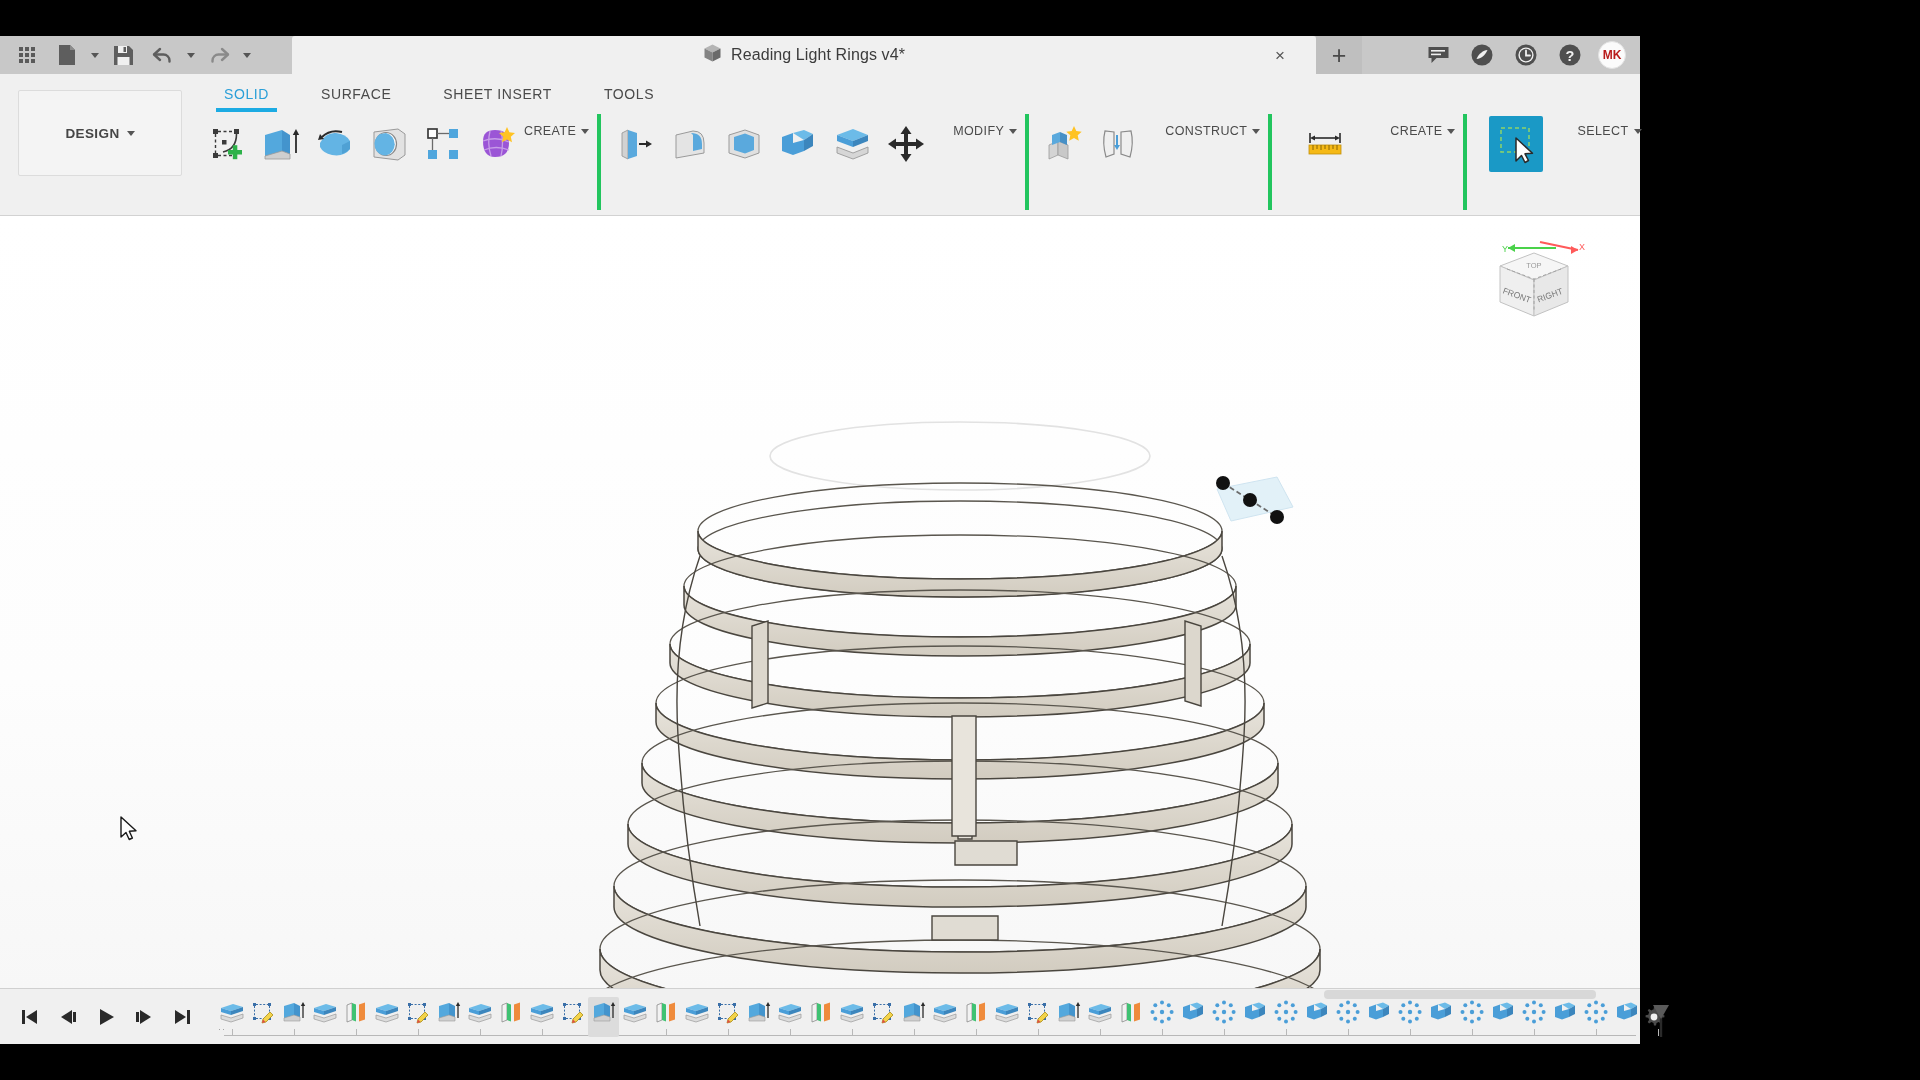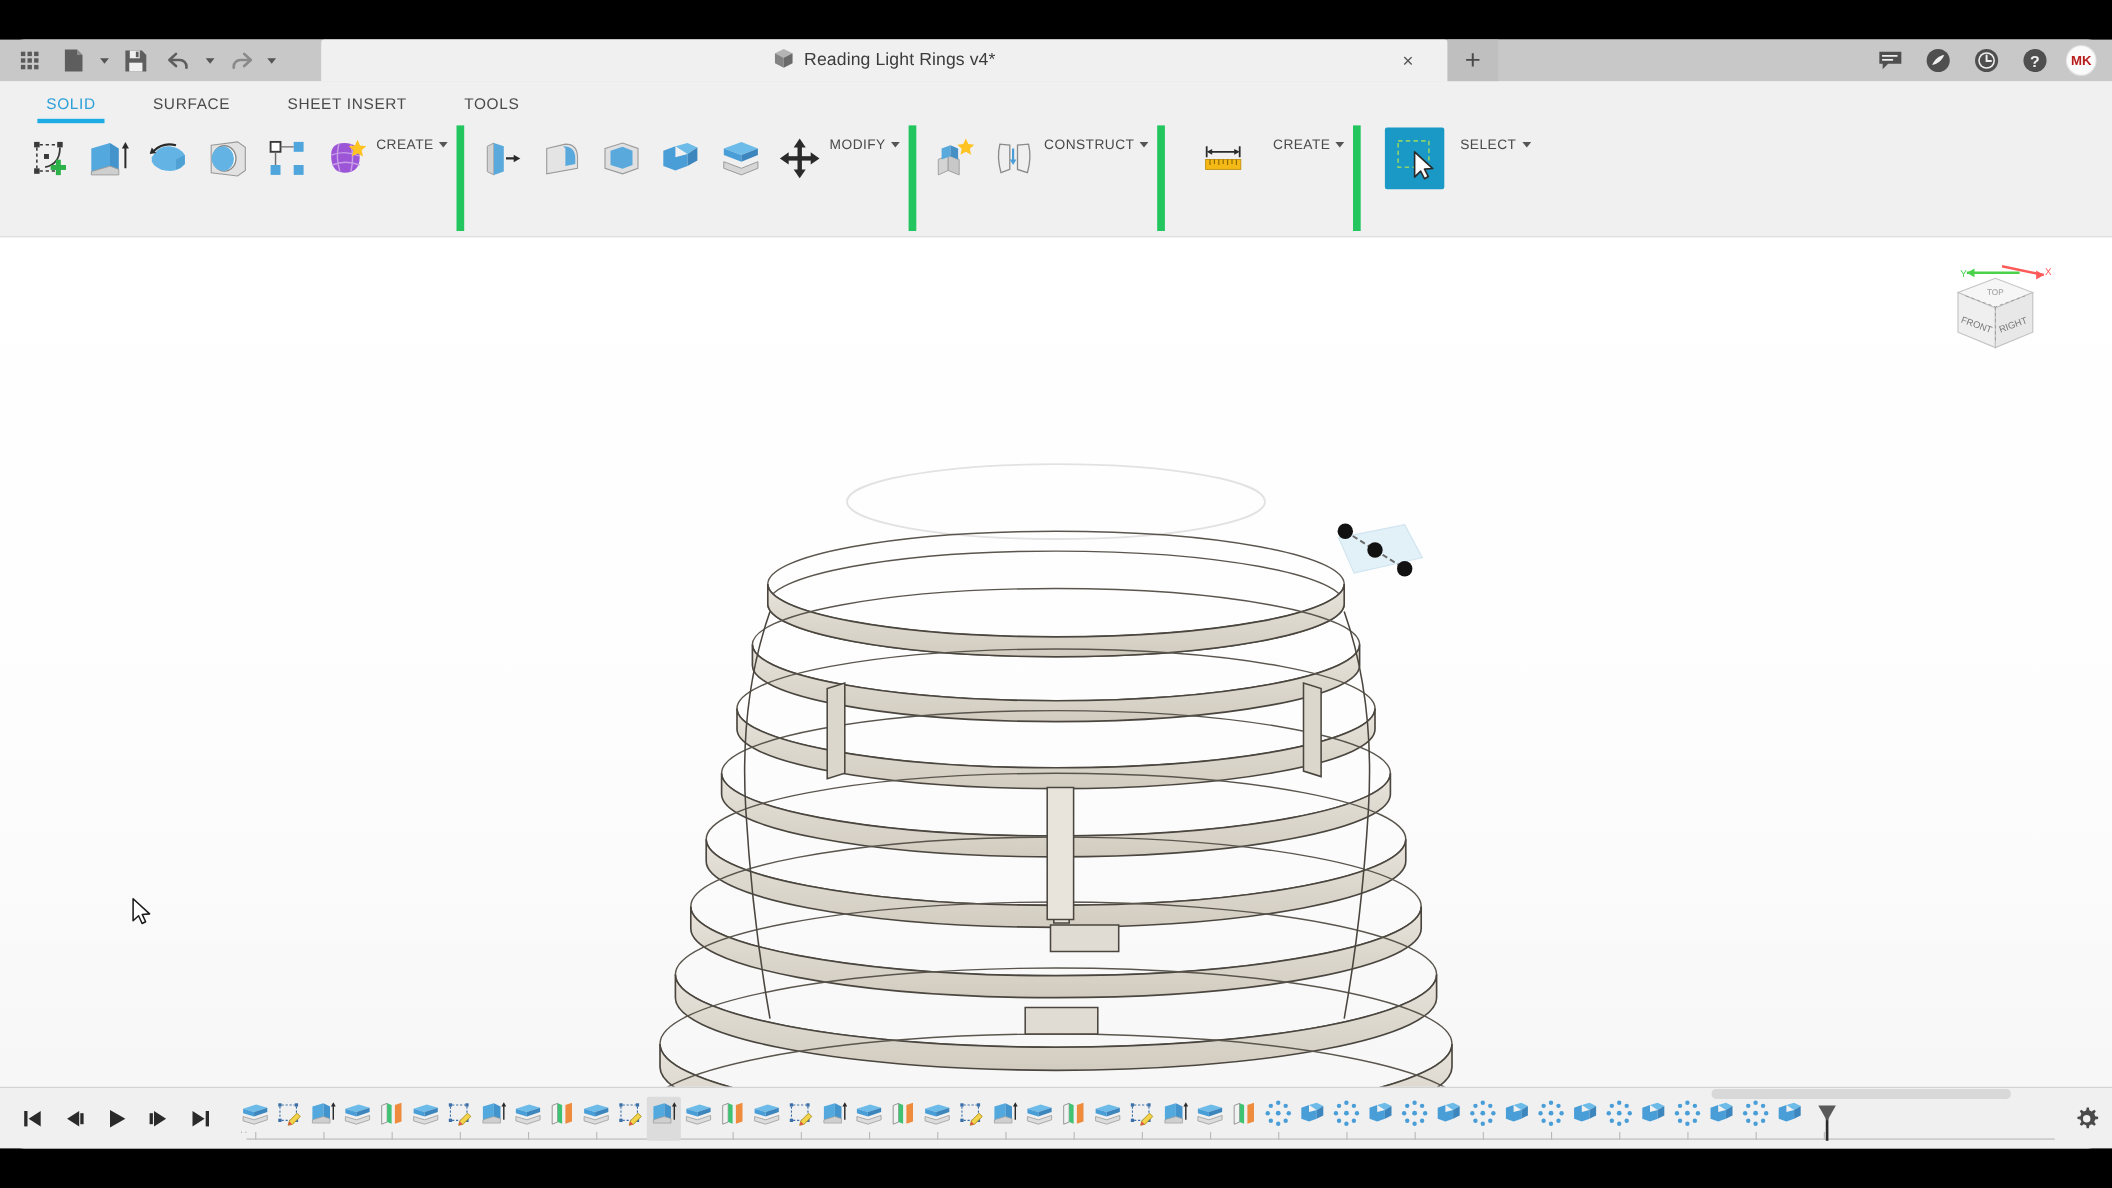--- a/index.html
+++ b/index.html
@@ -3,23 +3,23 @@
 <meta charset="utf-8">
 <style>
   * { box-sizing: border-box; margin: 0; padding: 0; }
   html, body {
     width: 1920px; height: 1080px;
     background: #000; overflow: hidden;
     font-family: "Liberation Sans", sans-serif;
   }
   #app {
     position: absolute; left: 0; top: 36px;
-    width: 1920px; height: 1008px;
+    width: 1640px; height: 1008px;
     background: #f4f4f4;
-    display: flex; flex-direction: column; border-radius: 22px;
+    display: flex; flex-direction: column;
   }
 
   
   .titlebar {
     position: relative; height: 38px; background: #c8c8c8;
     display: flex; align-items: center; flex: none;
   }
   .tb-left { display: flex; align-items: center; height: 38px; padding-left: 8px; gap: 2px; }
   .tbtn {
     width: 38px; height: 34px; display: flex; align-items: center; justify-content: center;
@@ -86,21 +86,21 @@
     color: #4a4a4a; letter-spacing: .6px; cursor: pointer; position: relative;
   }
   .rtab.active { color: #2a9fd8; }
   .rtab.active:after {
     content:""; position: absolute; left: 18px; right: 18px; bottom: -4px;
     height: 4px; background: #1cabe3;
   }
 
   .panels { position: absolute; top: 40px; left: 10px; display: flex; height: 96px; }
   .panel { display: flex; flex-direction: row; position: relative; padding: 0 8px; }
-  .panel + .panel { border-left: 7px solid #22c55e; }
+  .panel + .panel { border-left: 4px solid #22c55e; gap: 20px; }
   .panel-icons { display: flex; align-items: flex-start; height: 58px; padding-top: 2px; }
   .panel-label {
     text-align: center; font-size: 12.5px; color: #4a4a4a; letter-spacing: .4px;
     margin-top: 10px; cursor: pointer; white-space: nowrap;
   }
   .panel-label .pc { display:inline-block; margin-left:5px; border-left:4px solid transparent;border-right:4px solid transparent;border-top:5px solid #555; vertical-align:middle;}
   .ic {
     width: 54px; height: 56px; display:flex; align-items:center; justify-content:center;
     cursor: pointer; border-radius: 2px;
   }
@@ -244,20 +244,24 @@
           <circle cx="12" cy="12" r="10.5" fill="#4f4f4f"></circle>
           <text x="12" y="17.5" font-size="14.5" font-weight="bold" fill="#f0f0f0" text-anchor="middle" font-family="Liberation Sans, sans-serif">?</text>
         </svg>
       </div>
       <div class="avatar">MK</div>
     </div>
   </div>
 
   <div class="ribbon">
 
+    <div class="design-box">
+      <span class="design-label">DESIGN</span>
+      <span class="design-caret"></span>
+    </div>
 
     <div class="ribbon-main">
       <div class="tabrow">
         <div class="rtab active">SOLID</div>
         <div class="rtab">SURFACE</div>
         <div class="rtab">SHEET INSERT</div>
         <div class="rtab">TOOLS</div>
       </div>
 
       <div class="panels">

